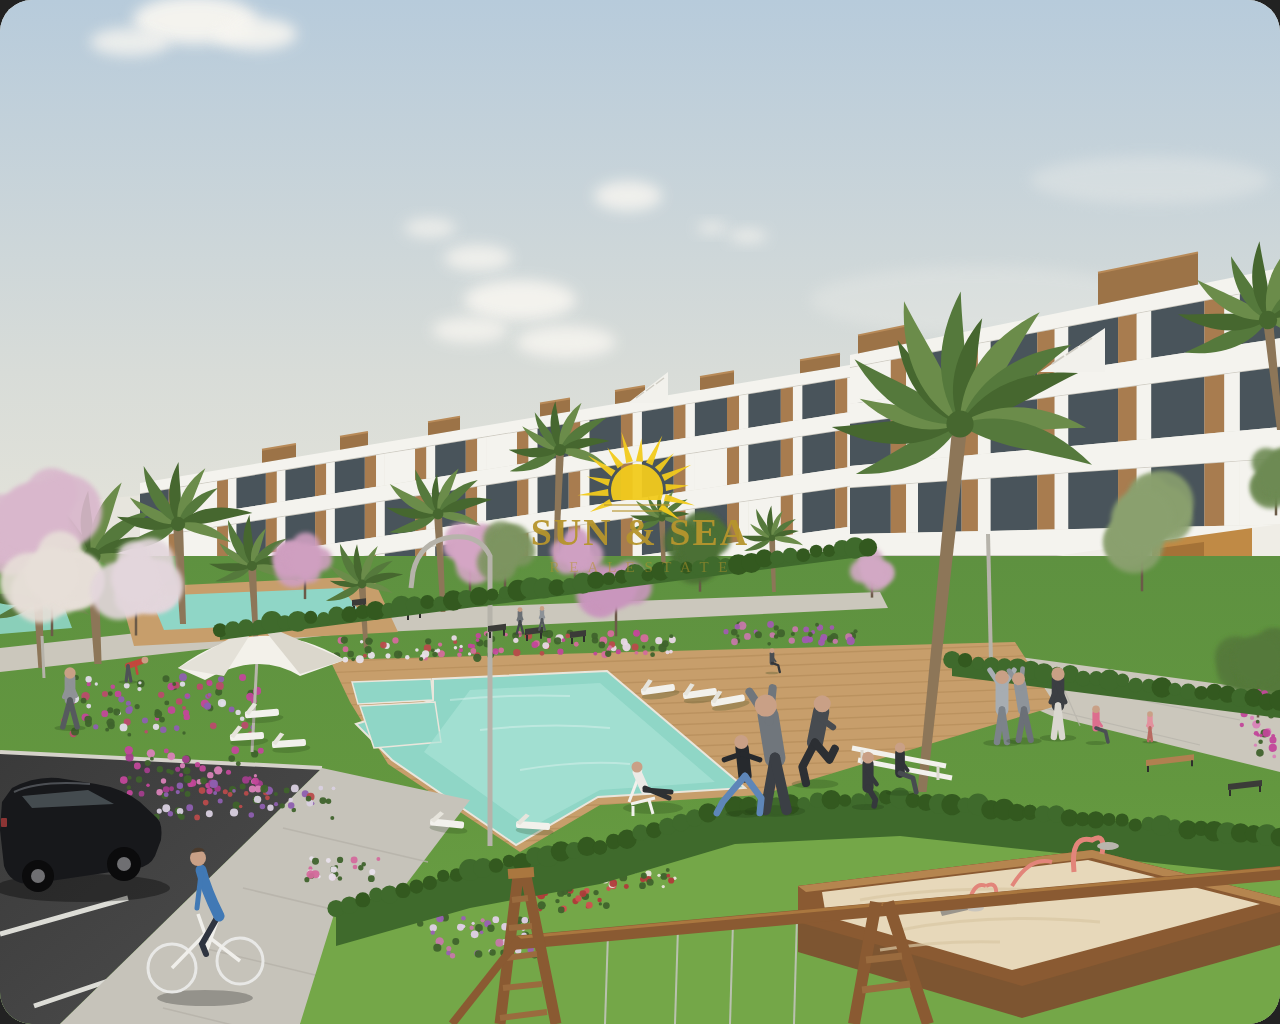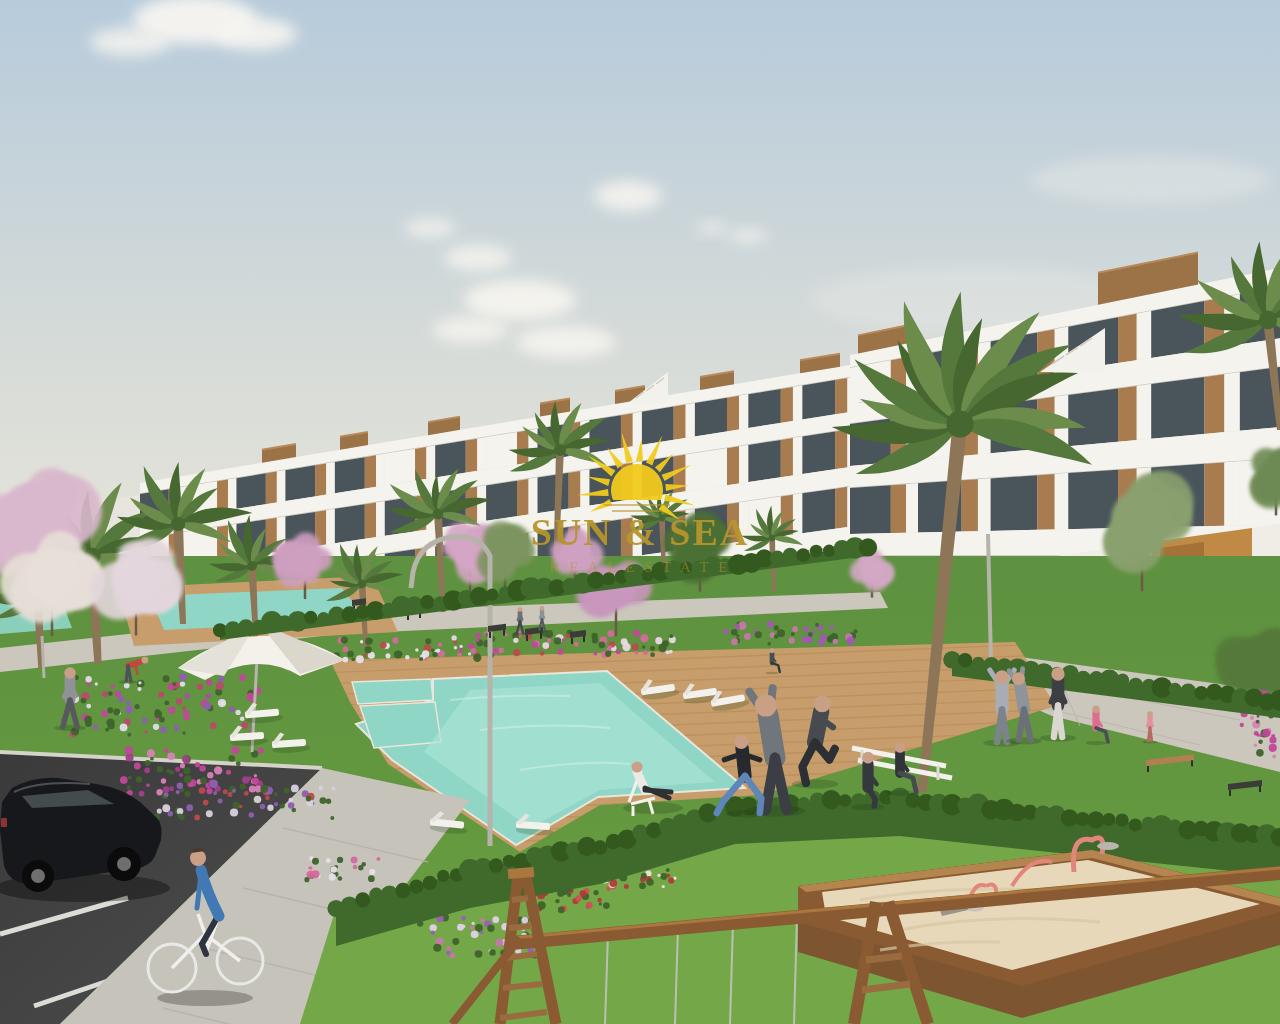--- a/index.html
+++ b/index.html
@@ -1,16 +1,16 @@
 <!DOCTYPE html>
 <html style="--sky_top: #b7cbdb; --sky_mid: #d8dcd8; --sky_low: #e9e6da; --cloud: #f7f5f0; --bldg_white: #f4f3ee; --bldg_shade: #e1ded5; --bldg_edge: #c9c6bd; --glass: #49545b; --glass_light: #8d9aa0; --wood: #a87c4f; --wood_dark: #8a6340; --roofbox: #9c7347; --ochre: #c08a45; --ochre_dark: #9c6c33; --lawn: #63973f; --lawn_bright: #74a748; --lawn_dark: #517f34; --hedge: #3f6a2c; --hedge_dark: #33591f; --palm1: #55793c; --palm2: #46672f; --palm3: #6b8c4a; --trunk: #8d7658; --path: #cbc7bc; --path_line: #b5b2a9; --deck: #c79e6b; --deck_line: #a9804e; --pool: #8fd6c6; --pool_light: #abe4d7; --asphalt: #474747; --asphalt_dark: #3a3a3a; --white_line: #dcdcd6; --sidewalk: #c6c3ba; --sand: #e7d8ba; --frame_wood: #8a5a32; --frame_wood_light: #aa773f; --play_pink: #e2857a; --car_body: #17181b; --car_window: #474e52; --metal: #b6b3aa; --white_furniture: #f2f1ec; --gold: #b6952d; --sun_yellow: #f2cb1d; --skin: #c9a086; --shadow: #1e3a14;"><head>
 <meta charset="utf-8">
 <style>
   html,body{margin:0;padding:0;background:#222;}
-  .stage{position:relative;width:1280px;height:1024px;overflow:hidden;font-family:"Liberation Sans",sans-serif;background:var(--sky_low,#e9e6da);}
+  .stage{position:relative;width:1280px;height:1024px;overflow:hidden;font-family:"Liberation Sans",sans-serif;background:var(--sky_low,#e9e6da);border-radius:32px;}
   .stage svg{position:absolute;left:0;top:0;display:block;}
   text{user-select:none;}
   .brand-text{font-family:"Liberation Serif",serif;font-weight:bold;fill:var(--gold);}
   .tagline-text{font-family:"Liberation Serif",serif;fill:var(--gold);opacity:.55;}
 </style>
 </head>
 <body>
 
 <div class="stage">
 <svg id="scene" width="1280" height="1024" viewBox="0 0 1280 1024">

